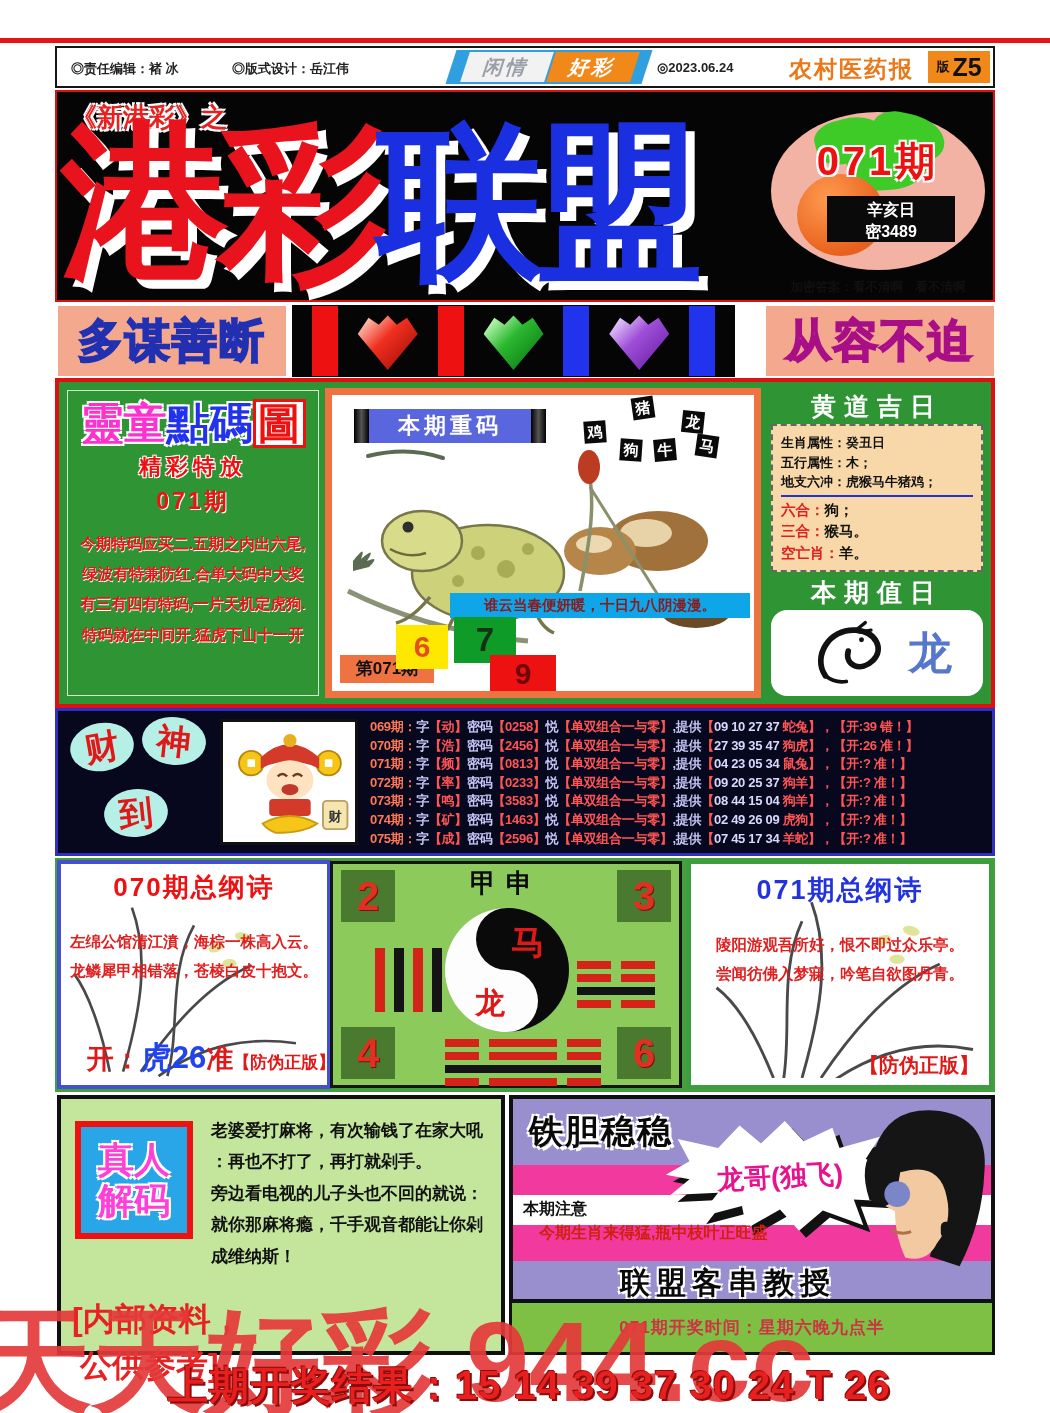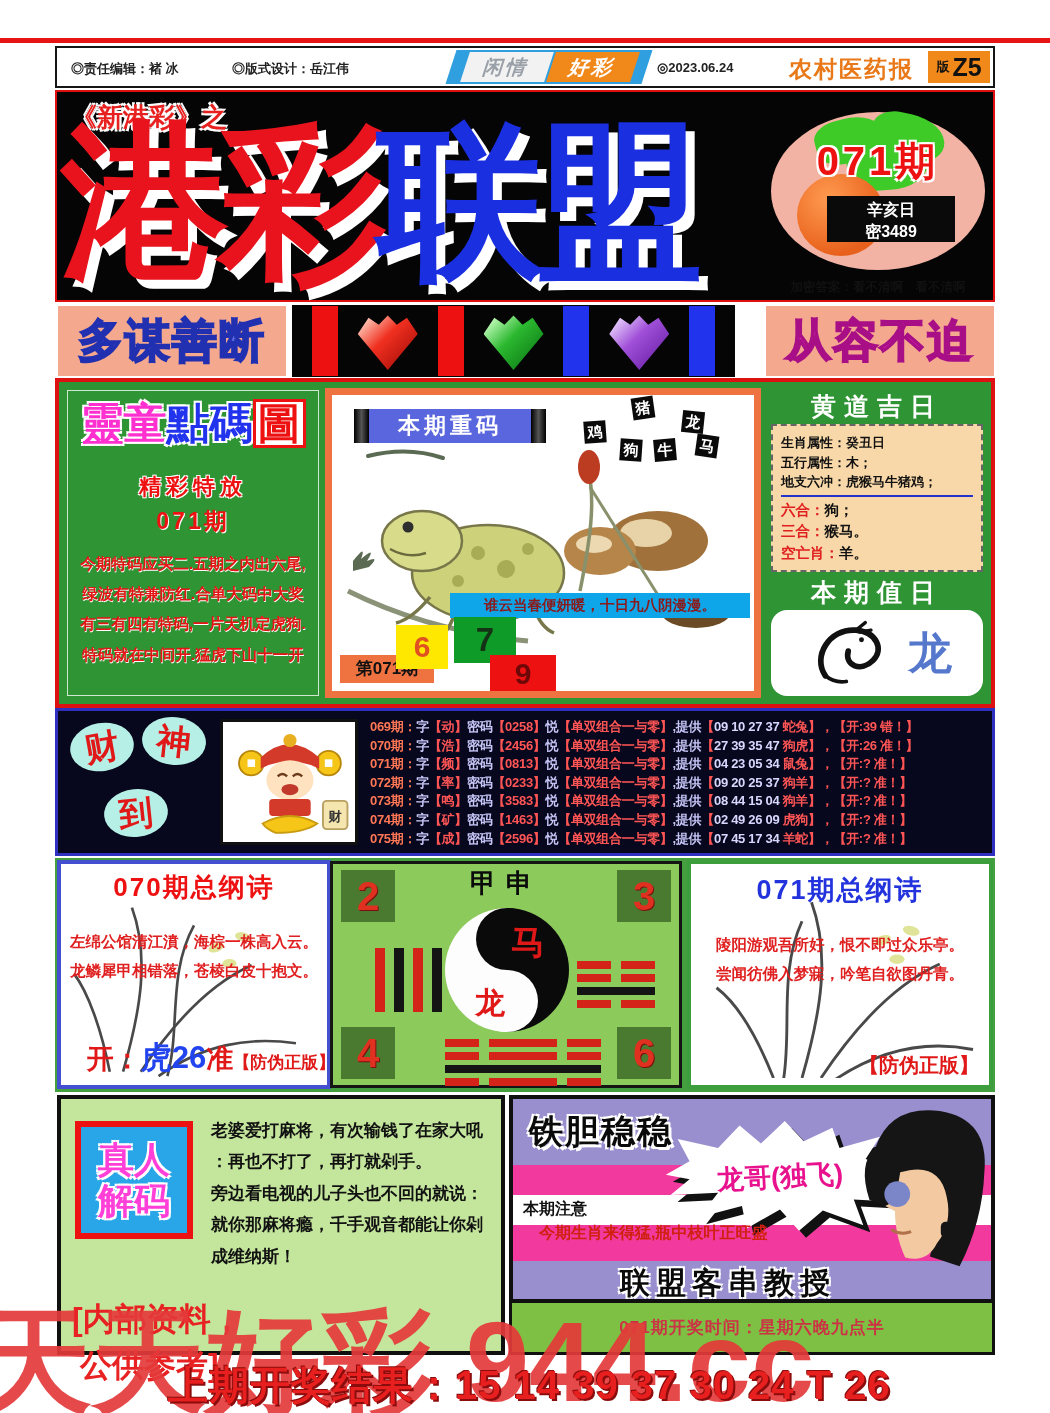--- a/index.html
+++ b/index.html
@@ -63,21 +63,21 @@
   .gem-green{background:linear-gradient(135deg,#c8ffc0 10%,#2cb830 45%,#0a7a14 90%);}
   .gem-purple{background:linear-gradient(135deg,#ecd8ff 10%,#a050d8 45%,#6a1fa8 90%);}
 
   
   .main{position:absolute;left:55px;top:378px;width:940px;height:330px;background:#2e9434;border:4px solid #dd1111;}
   .mleft{position:absolute;left:8px;top:8px;width:252px;height:306px;border:1px solid #cfe8cf;text-align:center;}
   .mleft-title{margin-top:8px;font-size:43px;font-weight:900;line-height:1;}
   .mlt1{color:#ff2fd0;text-shadow:-2px -2px 0 #fff,2px -2px 0 #fff,-2px 2px 0 #fff,2px 2px 0 #fff;}
   .mlt2{color:#2233ee;text-shadow:-2px -2px 0 #fff,2px -2px 0 #fff,-2px 2px 0 #fff,2px 2px 0 #fff;}
   .mlt3{color:#ee1111;border:3px solid #ee1111;background:#fff;padding:0 2px;display:inline-block;}
-  .mleft-sub{margin-top:24px;font-size:22px;font-weight:900;color:#ee1111;letter-spacing:5px;
+  .mleft-sub{margin-top:4px;font-size:22px;font-weight:900;color:#ee1111;letter-spacing:5px;
              text-shadow:-1px -1px 0 #fff,1px -1px 0 #fff,-1px 1px 0 #fff,1px 1px 0 #fff;}
   .mleft-issue{margin-top:4px;font-size:23px;font-weight:900;color:#ee1111;letter-spacing:3px;
                text-shadow:1px 1px 0 #fff;}
   .mleft-body{margin-top:12px;font-size:15.5px;font-weight:900;color:#e51515;line-height:1.95;
               text-shadow:0.5px 0.5px 0 #ffffff;}
   .mcenter{position:absolute;left:266px;top:6px;width:436px;height:310px;background:#fff;border:7px solid #ef7340;overflow:hidden;}
   .scroll{position:absolute;left:22px;top:14px;width:192px;height:34px;display:flex;}
   .scroll-cap{width:15px;background:linear-gradient(90deg,#000,#555,#000);}
   .scroll-mid{flex:1;background:#5a66dd;color:#fff;font-size:22px;font-weight:900;text-align:center;line-height:34px;letter-spacing:4px;}
   .ztag{position:absolute;width:22px;height:22px;background:#0a0a0a;color:#fff;font-size:15px;font-weight:bold;

